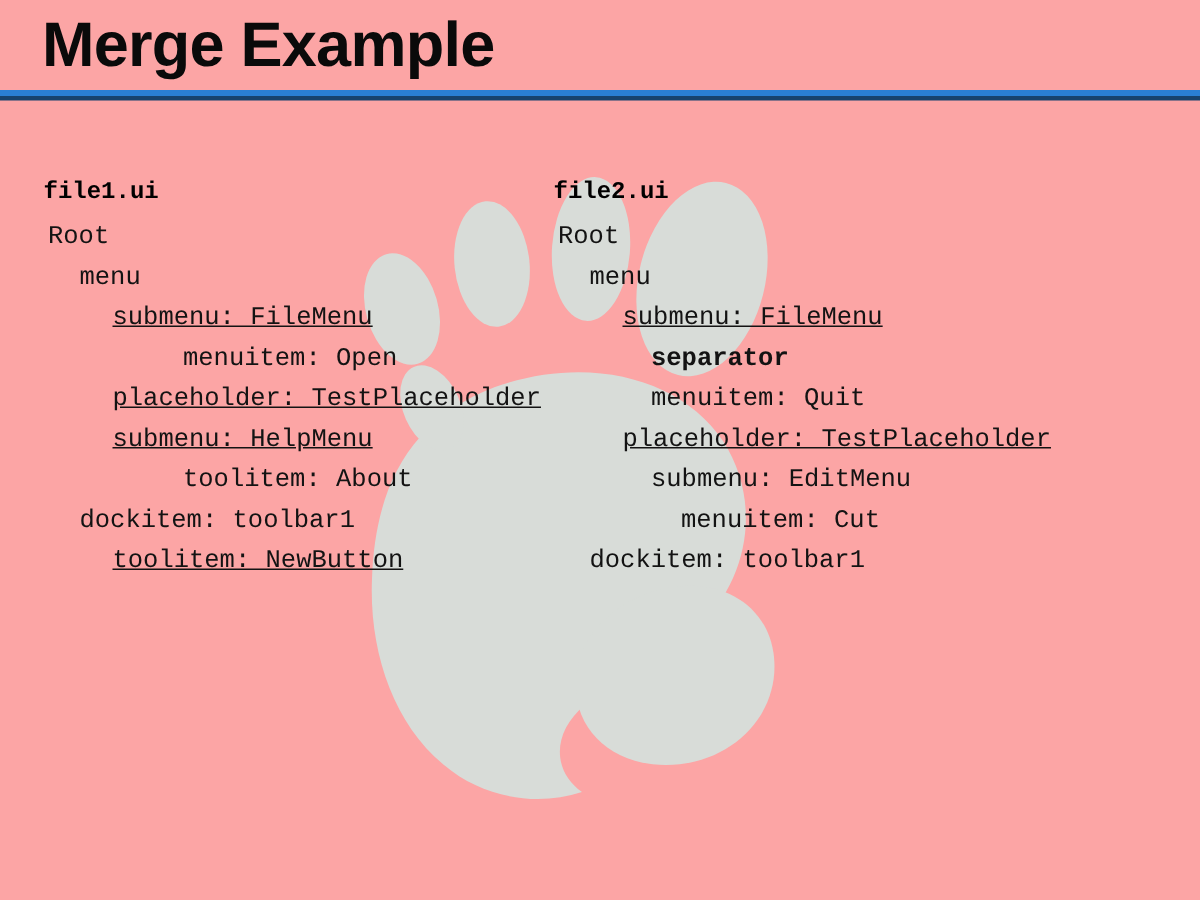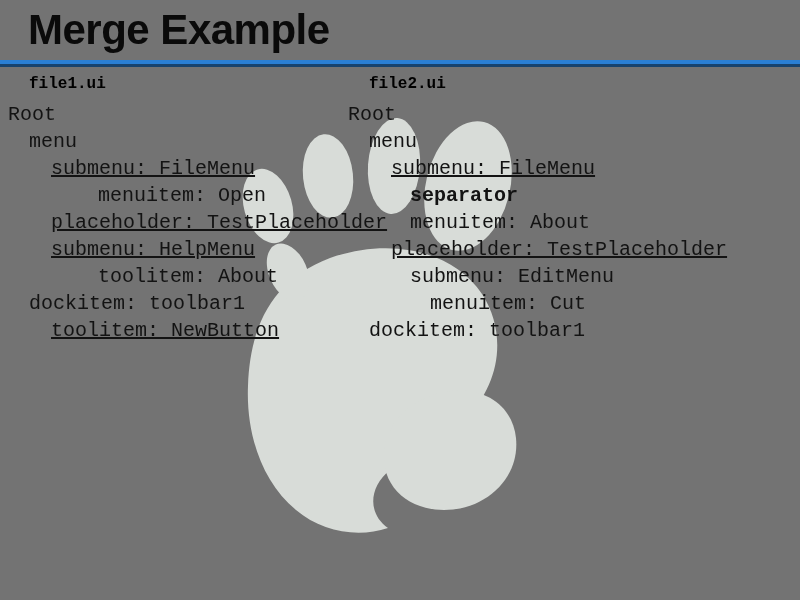--- a/index.html
+++ b/index.html
@@ -84,50 +84,52 @@
   #column-right { left: 340px; width: 460px; }
 
   .col-heading {
     font-family: "Liberation Mono", "DejaVu Sans Mono", monospace;
     font-weight: bold;
     font-size: 16px;
     line-height: 21px;
     color: #000000;
     white-space: pre;
     padding-left: 29px;
+    margin-top: 44px;
   }
 
   .tree {
     margin-top: 6px;
   }
   .tree-line {
     font-family: "Liberation Mono", "DejaVu Sans Mono", monospace;
     font-weight: normal;
-    font-size: 20px;
+    font-size: 17px;
     line-height: 27px;
     color: #131313;
     white-space: pre;
+    margin-left: 24px;
   }
   .d0 { padding-left: 8px;  }
   .d1 { padding-left: 29px; }
   .d2 { padding-left: 51px; text-decoration: underline; }
   .d3 { padding-left: 98px; }
   .d4 { padding-left: 90px; }
 
   #column-right .col-heading { padding-left: 29px; }
   #column-right .d0 { padding-left: 8px;  }
   #column-right .d1 { padding-left: 29px; }
   #column-right .d2 { padding-left: 51px; }
   #column-right .d3 { padding-left: 70px; }
   #column-right .d4 { padding-left: 90px; }
 </style>
 </head>
 <body>
 
-<div id="slide" style="background: #737373;">
+<div id="slide" style="background: #fca5a5;">
 
   <svg id="watermark" viewBox="0 0 800 600" xmlns="http://www.w3.org/2000/svg" aria-hidden="true">
     <g fill="#d8dcd8">
 
       <path d="M330 258
                c 62 -22 124 -6 152 36
                c 26 40 18 92 -18 126
                c -22 22 -52 32 -74 50
                c -22 18 -22 44 -2 58
                c -30 10 -66 4 -92 -18
@@ -173,21 +175,21 @@
       </div>
   </div>
 
   <div class="column" id="column-right">
     <div class="col-heading">file2.ui</div>
     <div class="tree" id="tree-right">
         <div class="tree-line d0" style="color: rgb(19, 19, 19);">Root</div>
         <div class="tree-line d1" style="color: rgb(19, 19, 19);">menu</div>
         <div class="tree-line d2" style="color: rgb(19, 19, 19);">submenu: FileMenu</div>
         <div class="tree-line d3" style="color: rgb(19, 19, 19); font-weight: bold;">separator</div>
-        <div class="tree-line d3" style="color: rgb(19, 19, 19);">menuitem: About</div>
+        <div class="tree-line d3" style="color: rgb(19, 19, 19);">menuitem: Quit</div>
         <div class="tree-line d2" style="color: rgb(19, 19, 19);">placeholder: TestPlaceholder</div>
         <div class="tree-line d3" style="color: rgb(19, 19, 19);">submenu: EditMenu</div>
         <div class="tree-line d4" style="color: rgb(19, 19, 19);">menuitem: Cut</div>
         <div class="tree-line d1" style="color: rgb(19, 19, 19);">dockitem: toolbar1</div>
       </div>
   </div>
 
 </div>
 
 </body></html>

